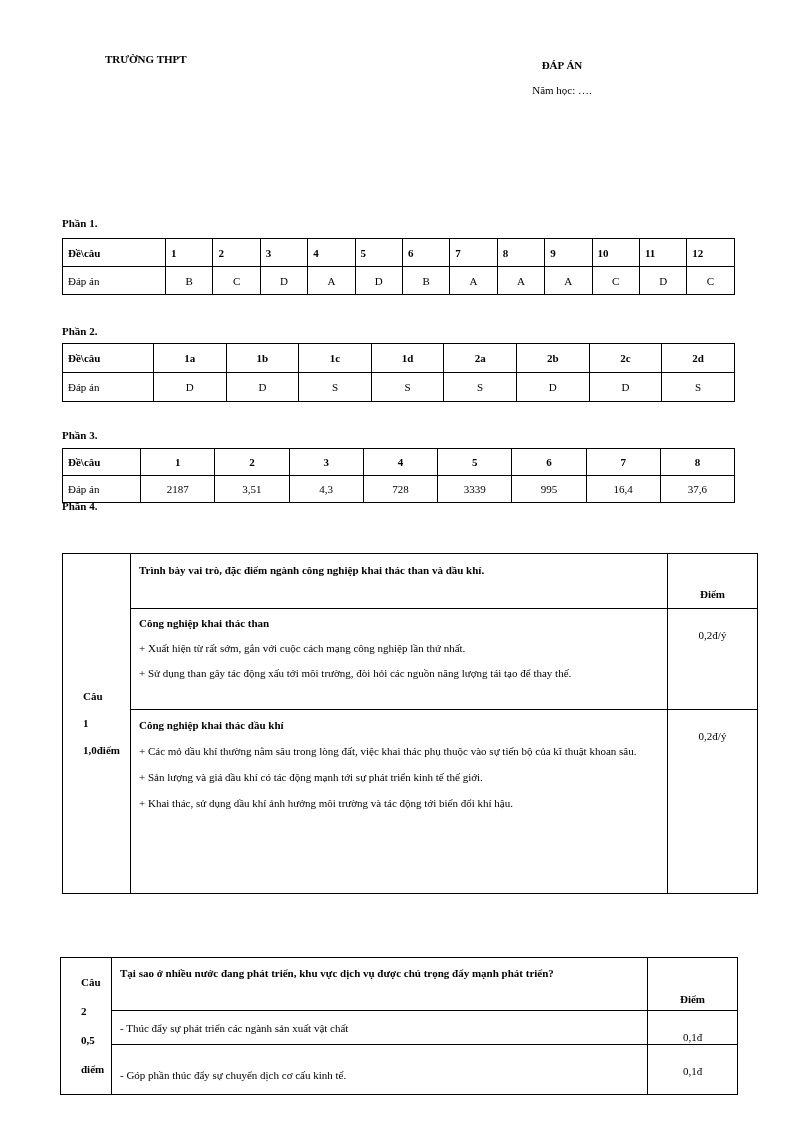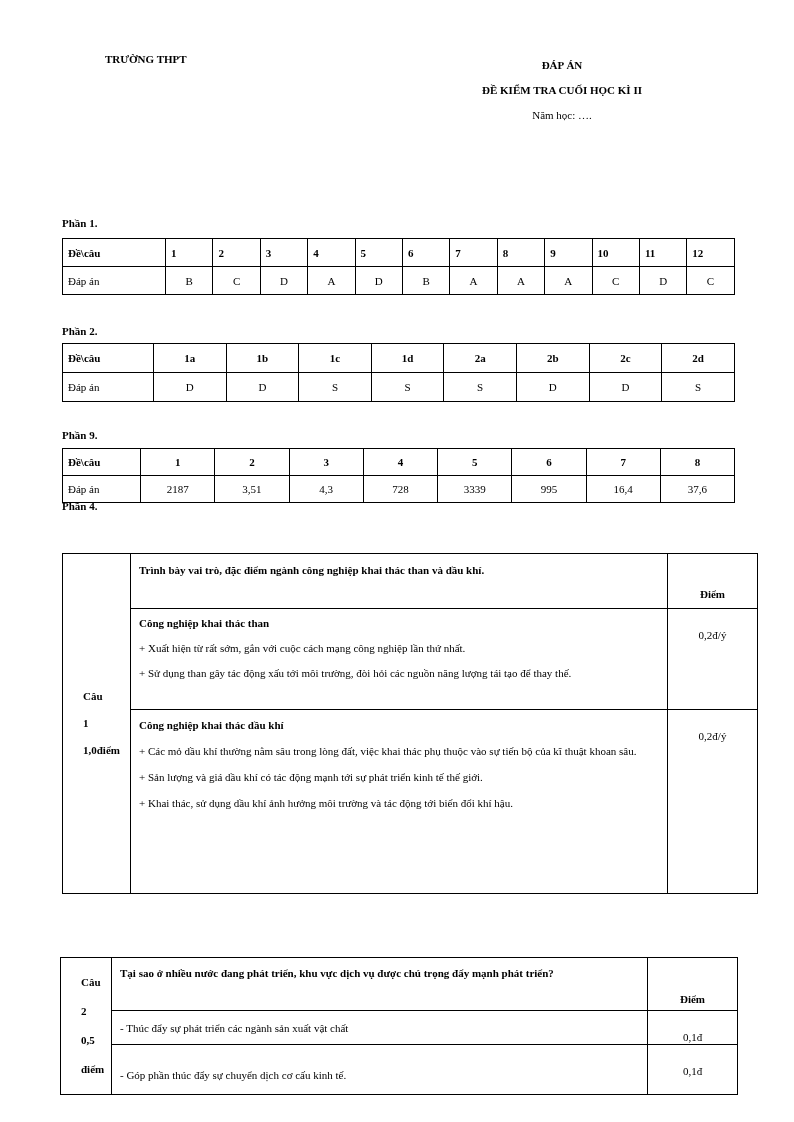--- a/index.html
+++ b/index.html
@@ -59,21 +59,20 @@
   .cau2 .idcell { line-height: 29px; }
 </style>
 </head>
 <body>
 
 <div class="page">
 
   <div class="abs school">TRƯỜNG THPT</div>
   <div class="abs title-block">
     <div class="tl b">ĐÁP ÁN</div>
-    <div class="tl b">ĐỀ KIỂM TRA CUỐI HỌC KÌ II</div>
     <div class="tl">Năm học: ….</div>
   </div>
 
   <div class="abs part-label" style="left:62px; top:217px;">Phần 1.</div>
   <table class="abs grid grid-p1" style="left:62px; top:238px; width:672px;">
     <colgroup>
       <col style="width:103px">
         <col style="width:47.4px">
         <col style="width:47.4px">
         <col style="width:47.4px">
@@ -153,21 +152,21 @@
       <td>S</td>
       <td>S</td>
       <td>S</td>
       <td>D</td>
       <td>D</td>
       <td>S</td>
     </tr>
   </tbody>
     </table>
 
-  <div class="abs part-label" style="left:62px; top:429px;">Phần 9.</div>
+  <div class="abs part-label" style="left:62px; top:429px;">Phần 3.</div>
   <table class="abs grid" style="left:62px; top:448px; width:672px;">
     <colgroup>
       <col style="width:78px">
         <col style="width:74.25px">
         <col style="width:74.25px">
         <col style="width:74.25px">
         <col style="width:74.25px">
         <col style="width:74.25px">
         <col style="width:74.25px">
         <col style="width:74.25px">

